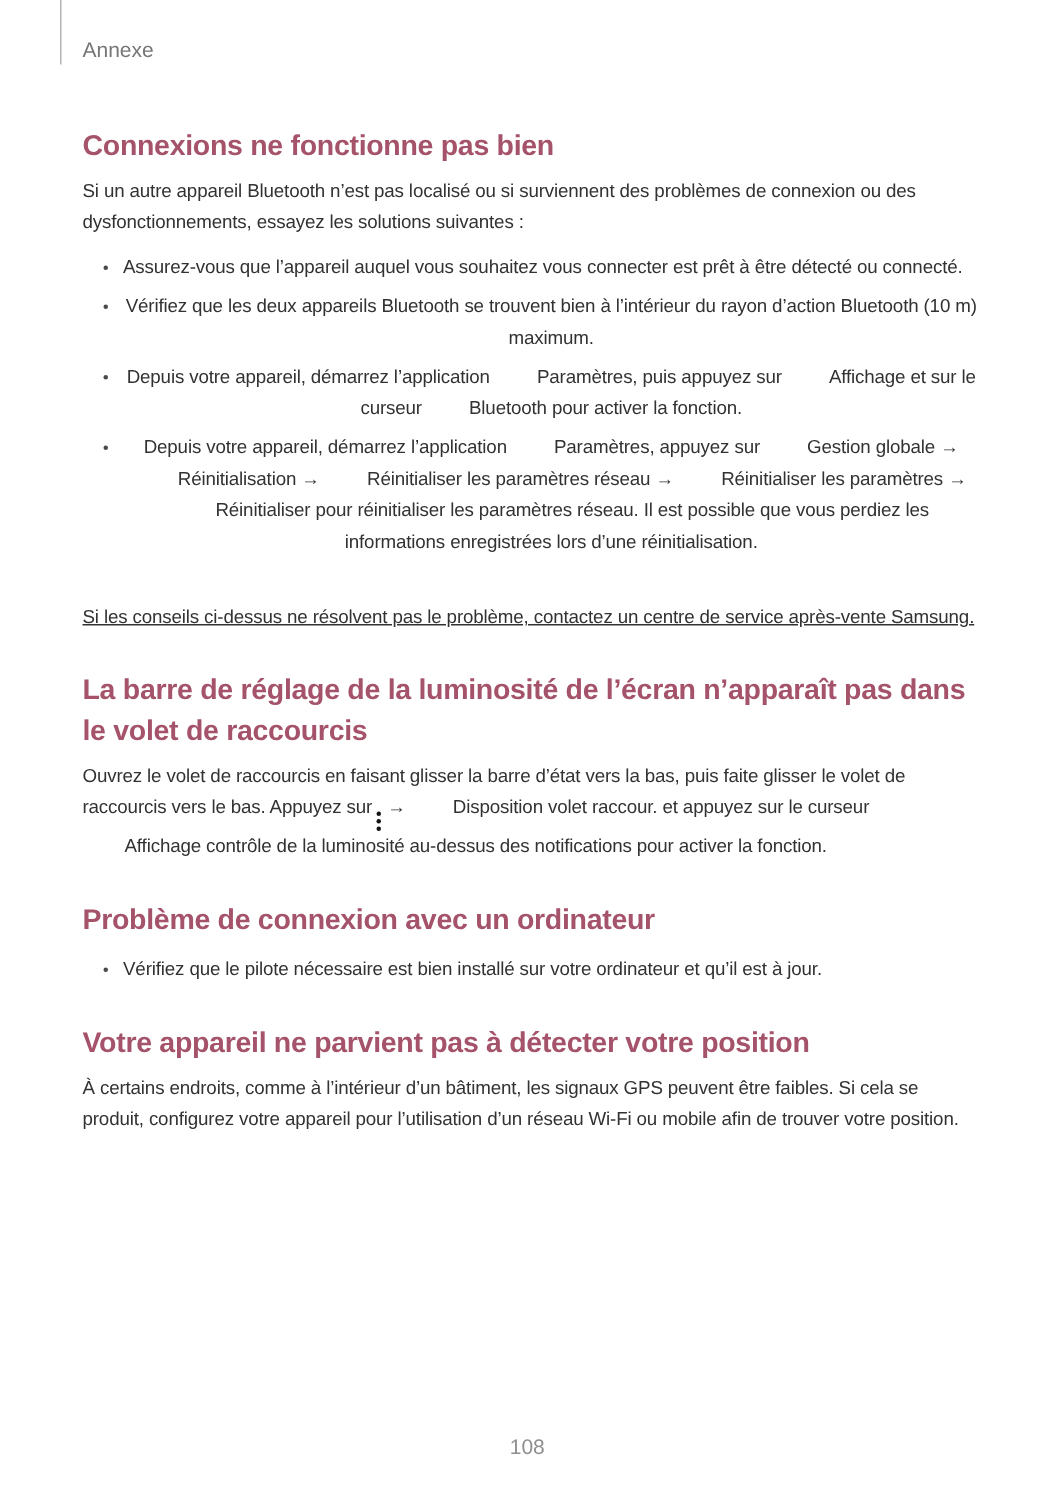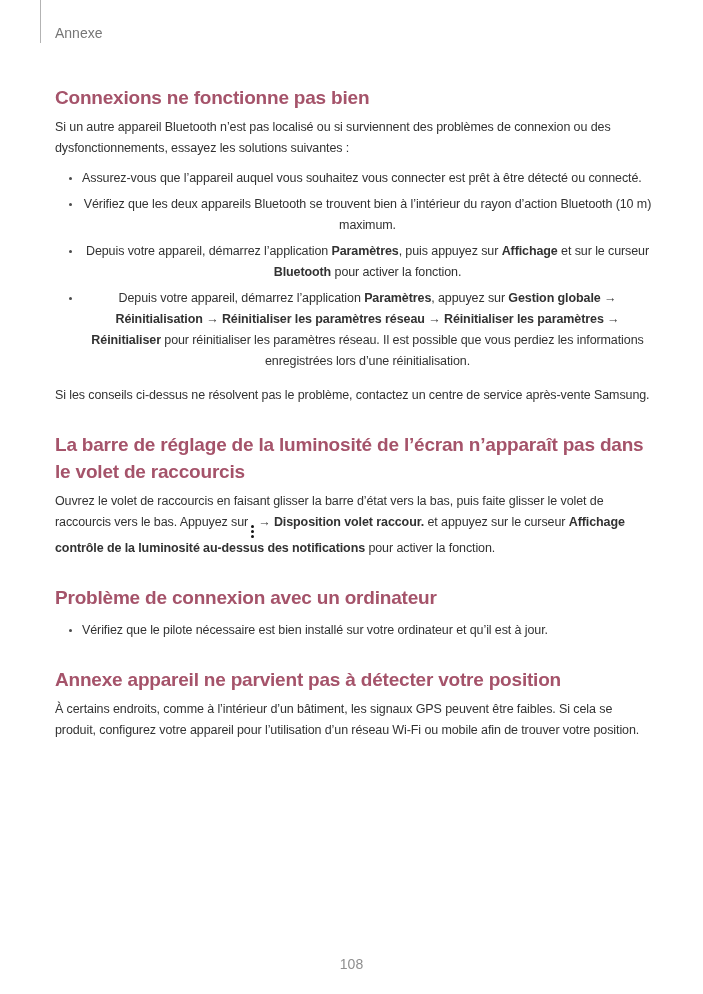--- a/index.html
+++ b/index.html
@@ -68,22 +68,22 @@
   }
   .bullets li + li { margin-top: 5px; text-align: center; }
   .bullets li::before {
     content: "";
     position: absolute;
     left: 14px; top: 9px;
     width: 3px; height: 3px;
     border-radius: 50%;
     background: #4a4a4a;
   }
-  .bullets + .para { margin-top: 13px; }
-  .bold { font-weight: 700; }
+  .bullets + .para { margin-top: 29px; text-decoration: underline; }
+  .bold { font-weight: 400; margin-left: 28px; }
   .v-ellipsis {
     display: inline-flex;
     flex-direction: column;
     gap: 2px;
     vertical-align: -2px;
     margin: 0 4px 0 3px;
   }
   .v-ellipsis .dot {
     display: block;
     width: 3px; height: 3px;
@@ -134,20 +134,20 @@
   <section class="section">
     <h2 class="section-title">Problème de connexion avec un ordinateur</h2>
     <div class="blocks">
           <ul class="bullets">
             <li><span>Vérifiez que le pilote nécessaire est bien installé sur votre ordinateur et qu’il est à jour.</span></li>
           </ul>
         </div>
   </section>
 
   <section class="section">
-    <h2 class="section-title">Annexe appareil ne parvient pas à détecter votre position</h2>
+    <h2 class="section-title">Votre appareil ne parvient pas à détecter votre position</h2>
     <div class="blocks">
           <p class="para"><span>À certains endroits, comme à l’intérieur d’un bâtiment, les signaux GPS peuvent être faibles. Si cela se produit, configurez votre appareil pour l’utilisation d’un réseau Wi-Fi ou mobile afin de trouver votre position.</span></p>
         </div>
   </section>
 </main>
   <div class="page-footer">108</div>
 </div>
 
 </body></html>

